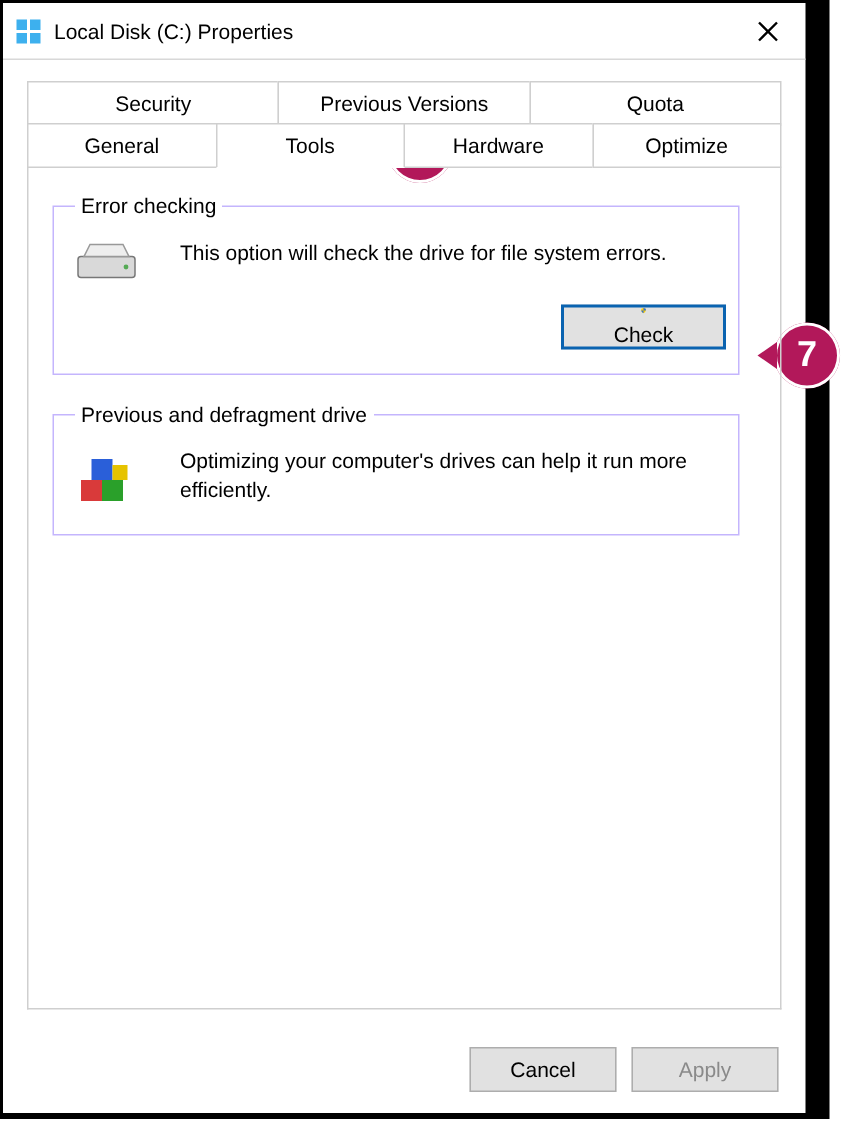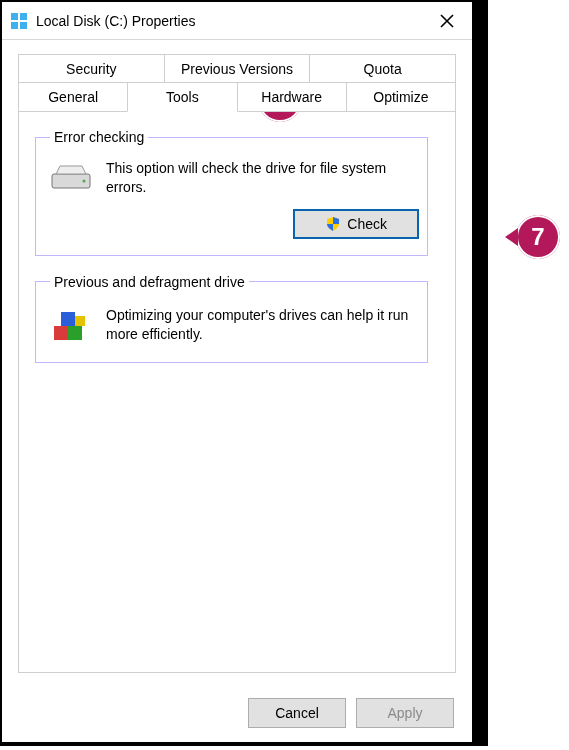--- a/index.html
+++ b/index.html
@@ -9,21 +9,21 @@
     height: 750px;
     font-family: "Segoe UI", Tahoma, sans-serif;
     font-size: 14px;
     color: #000;
     background: #fff;
     position: relative;
   }
   .dialog {
     position: absolute;
     left: 0; top: 0;
-    width: 488px;
+    width: 553px;
     height: 746px;
     border: 2px solid #000;
     background: #fff;
     border-right-width: 16px;
     border-bottom-width: 4px;
   }
   .titlebar {
     display: flex;
     align-items: center;
     height: 38px;
@@ -89,22 +89,22 @@
     border: 1px solid #c4b5fd;
     margin: 0 11px 18px 0;
     padding: 14px 8px 16px 14px;
   }
   fieldset.group legend {
     padding: 0 4px;
     font-size: 14px;
   }
   .group-body {
     display: flex;
-    align-items: center;
-    gap: 14px;
+    align-items: flex-start;
+    gap: 28px;
   }
   .group-text {
     flex: 1;
     line-height: 1.35;
   }
   .group-action {
     display: flex;
     justify-content: flex-end;
     margin-top: 12px;
   }
@@ -119,20 +119,21 @@
     display: inline-flex;
     align-items: center;
     justify-content: center;
     gap: 6px;
     cursor: default;
   }
   button.win.primary-frame {
     border: 2px solid #0a63b0;
     background: #e1e1e1;
     padding: 0 30px;
+    flex-direction: column;
   }
   button.win.disabled {
     color: #8a8a8a;
   }
   .bottom-buttons {
     position: absolute;
     right: 18px;
     bottom: 14px;
     display: flex;
     gap: 10px;

